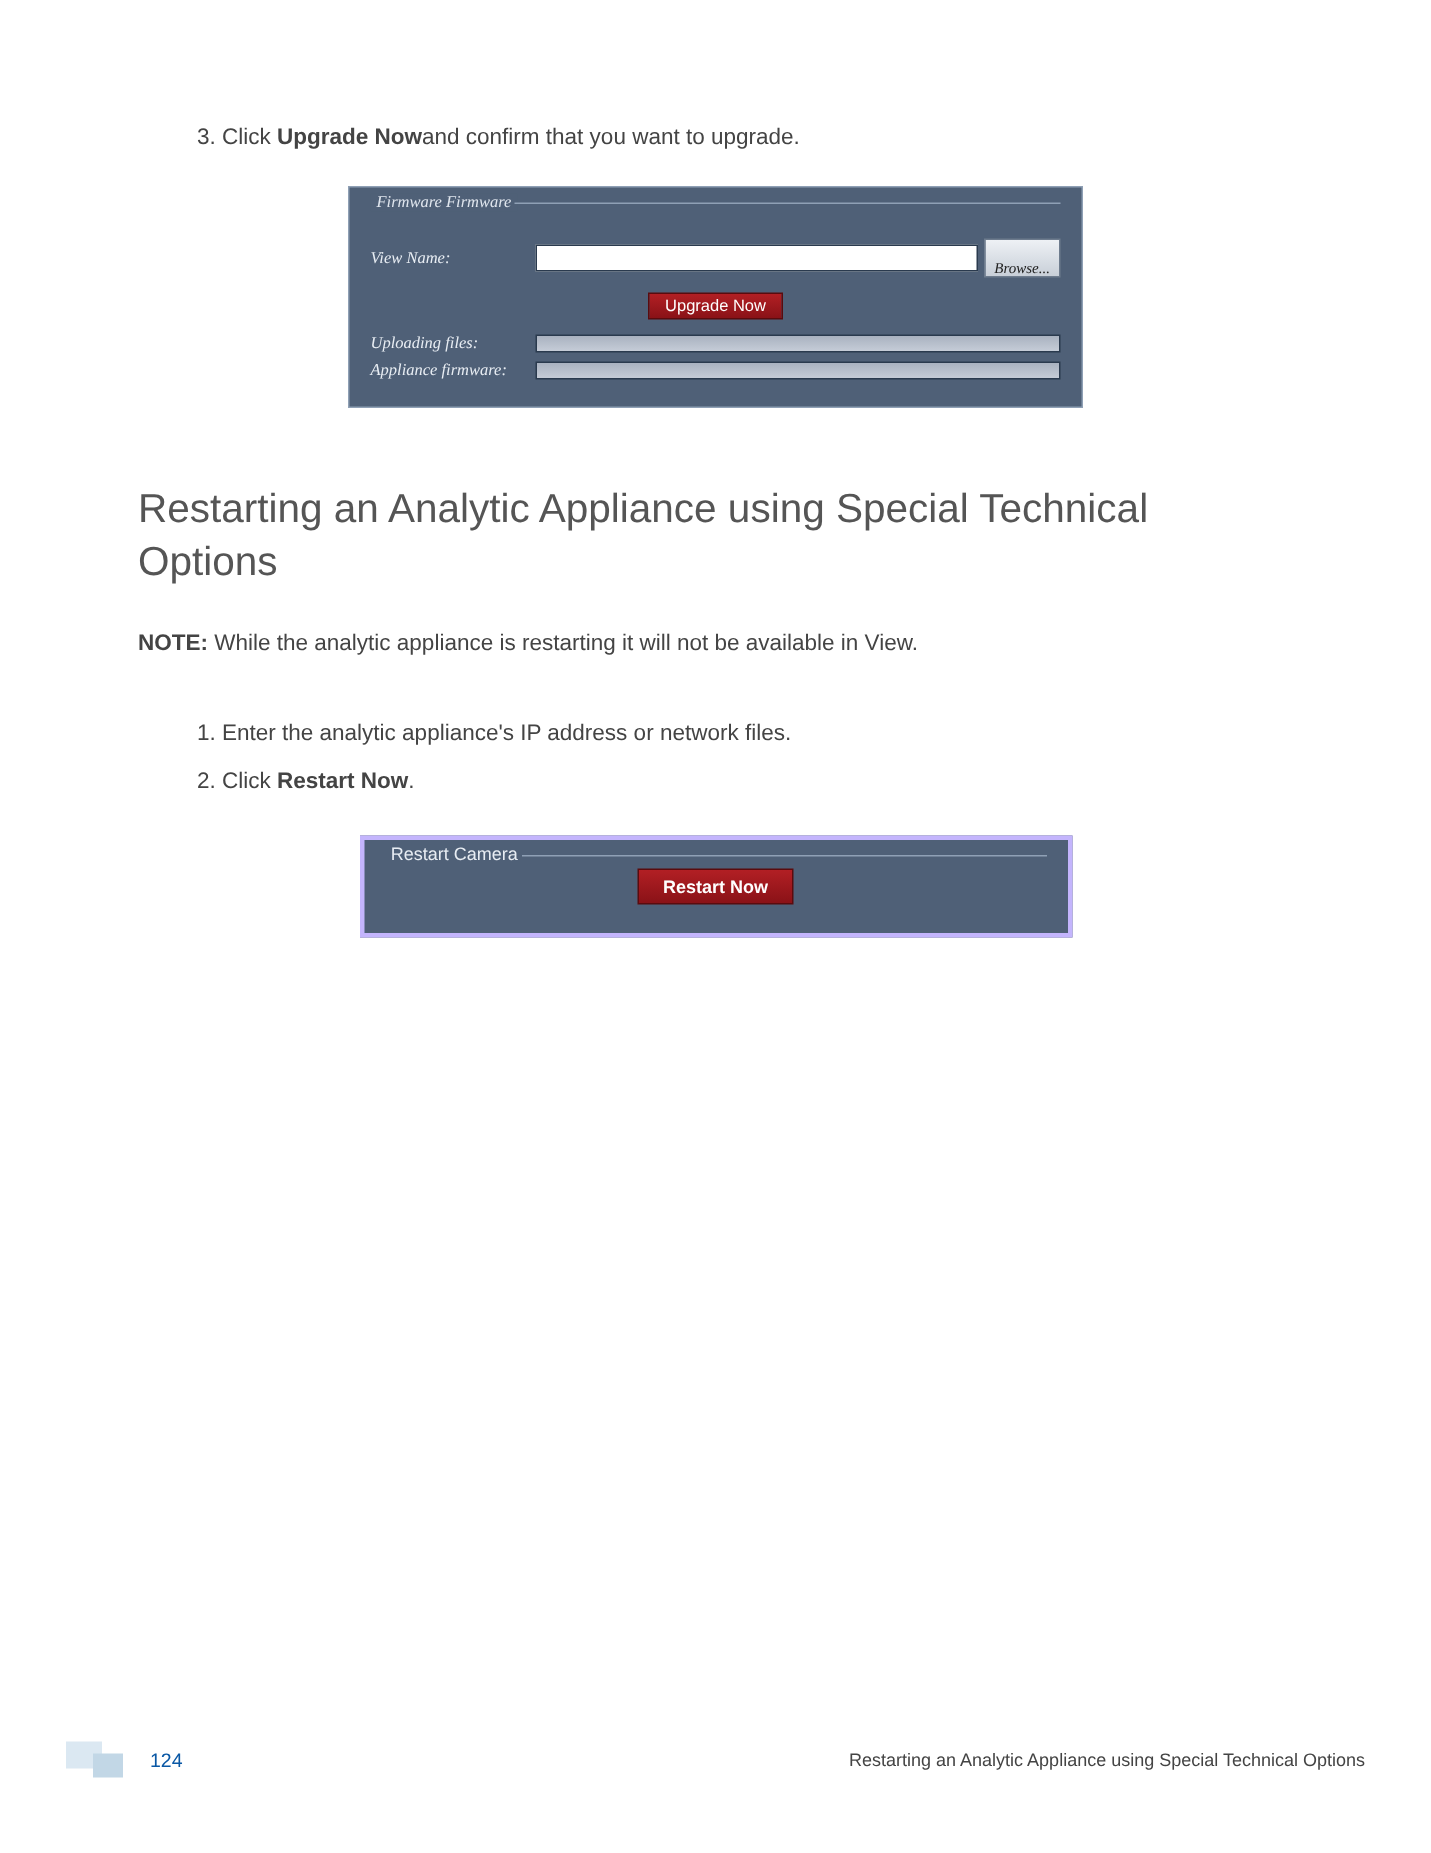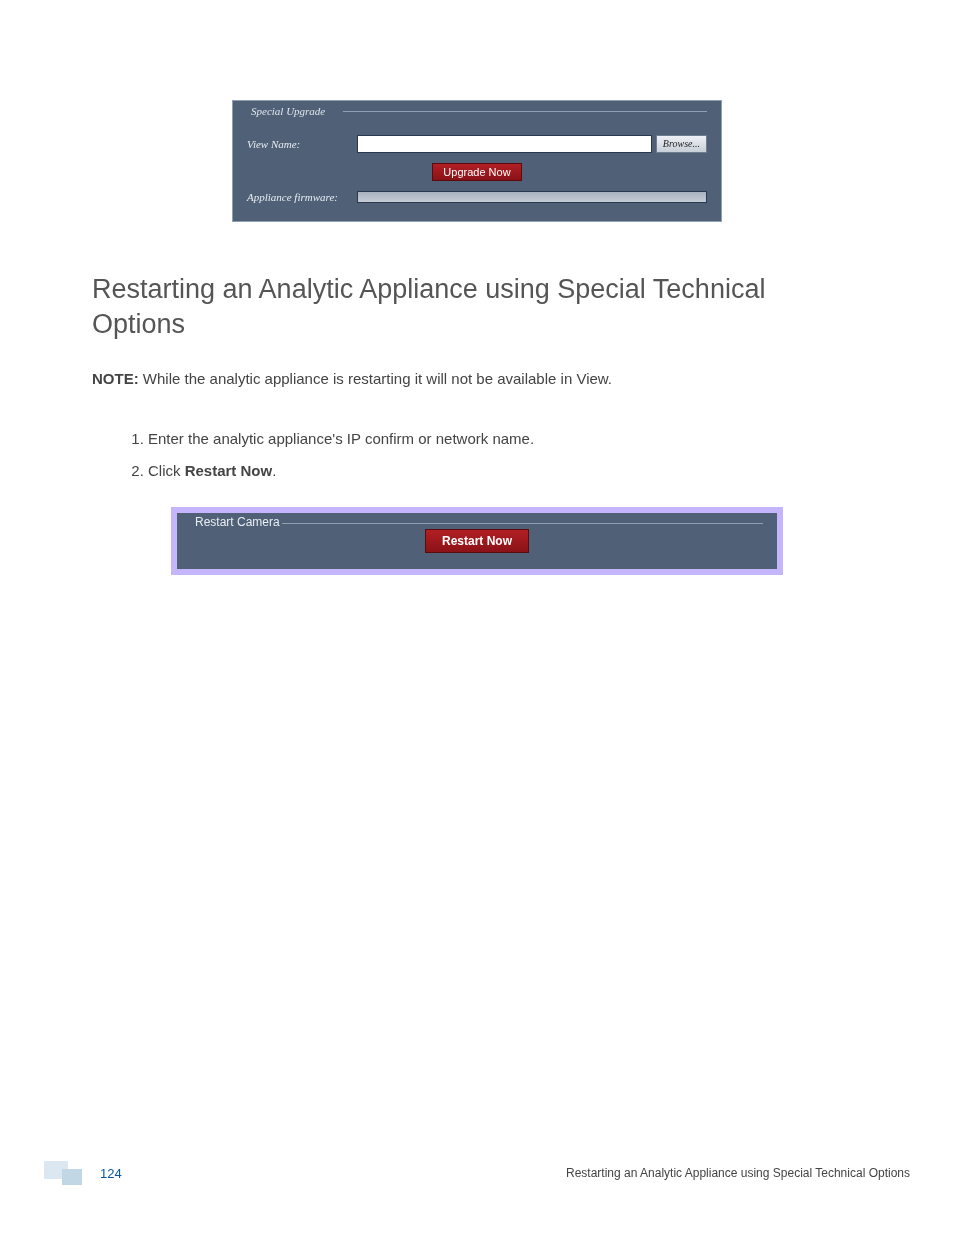--- a/index.html
+++ b/index.html
@@ -72,21 +72,21 @@
   }
   .panel1 input.filebox {
     flex: 1;
     height: 18px;
     background: #fff;
     border: 1px solid #2a3a4e;
     font-size: 11px;
   }
   .panel1 .browse-btn {
     height: 18px;
-    padding: 0 6px;
+    padding: 12px 6px;
     margin-left: 4px;
     font-size: 10px;
     background: linear-gradient(#eef1f5, #c8cfd8);
     border: 1px solid #6e7c8e;
     color: #222;
     font-family: Georgia, serif;
     font-style: italic;
     cursor: pointer;
     line-height: 16px;
   }
@@ -128,24 +128,24 @@
     line-height: 1.5;
   }
 
   
   .panel2-wrap {
     display: flex;
     justify-content: center;
     margin-top: 24px;
   }
   .panel2 {
-    width: 612px;
+    width: 475px;
     height: 68px;
     background: #4f6077;
-    border: 6px solid #c4b5fd;
+    border: 3px solid #c4b5fd;
     position: relative;
     display: flex;
     align-items: center;
     justify-content: center;
   }
   .panel2 .legend {
     position: absolute;
     top: 2px;
     left: 14px;
     font-size: 12px;
@@ -208,51 +208,60 @@
   .footer .right {
     color: #444;
     font-size: 12px;
   }
 </style>
 </head>
 <body>
 
 <div class="page">
 
+  <ol start="3">
+    <li>
+      <span>Click </span><span class="bold">Upgrade Now</span><span>and confirm that you want to upgrade.</span>
+    </li>
+  </ol>
 
   <div class="panel1-wrap">
     <div class="panel1">
-      <span class="legend">Special Upgrade</span>
+      <span class="legend">Firmware Firmware</span>
       <span class="legend-line"></span>
 
       <div class="row first">
         <span class="lbl">View Name:</span>
         <input class="filebox" type="text" style="">
         <button class="browse-btn">Browse...</button>
       </div>
 
       <div class="center-row">
         <button class="red-btn">Upgrade Now</button>
       </div>
 
       <div class="row">
+        <span class="lbl">Uploading files:</span>
+        <div class="progress"></div>
+      </div>
+      <div class="row">
         <span class="lbl">Appliance firmware:</span>
         <div class="progress"></div>
       </div>
     </div>
   </div>
 
   <h1 class="section">Restarting an Analytic Appliance using Special Technical Options</h1>
 
   <p class="note">
     <span class="bold">NOTE:</span><span> While the analytic appliance is restarting it will not be available in View.</span>
   </p>
 
   <ol>
-    <li>Enter the analytic appliance's IP confirm or network name.</li>
+    <li>Enter the analytic appliance's IP address or network files.</li>
     <li>
       <span>Click </span><span class="bold">Restart Now</span><span>.</span>
     </li>
   </ol>
 
   <div class="panel2-wrap">
     <div class="panel2">
       <span class="legend">Restart Camera</span>
       <span class="legend-line"></span>
       <button class="red-btn">Restart Now</button>

